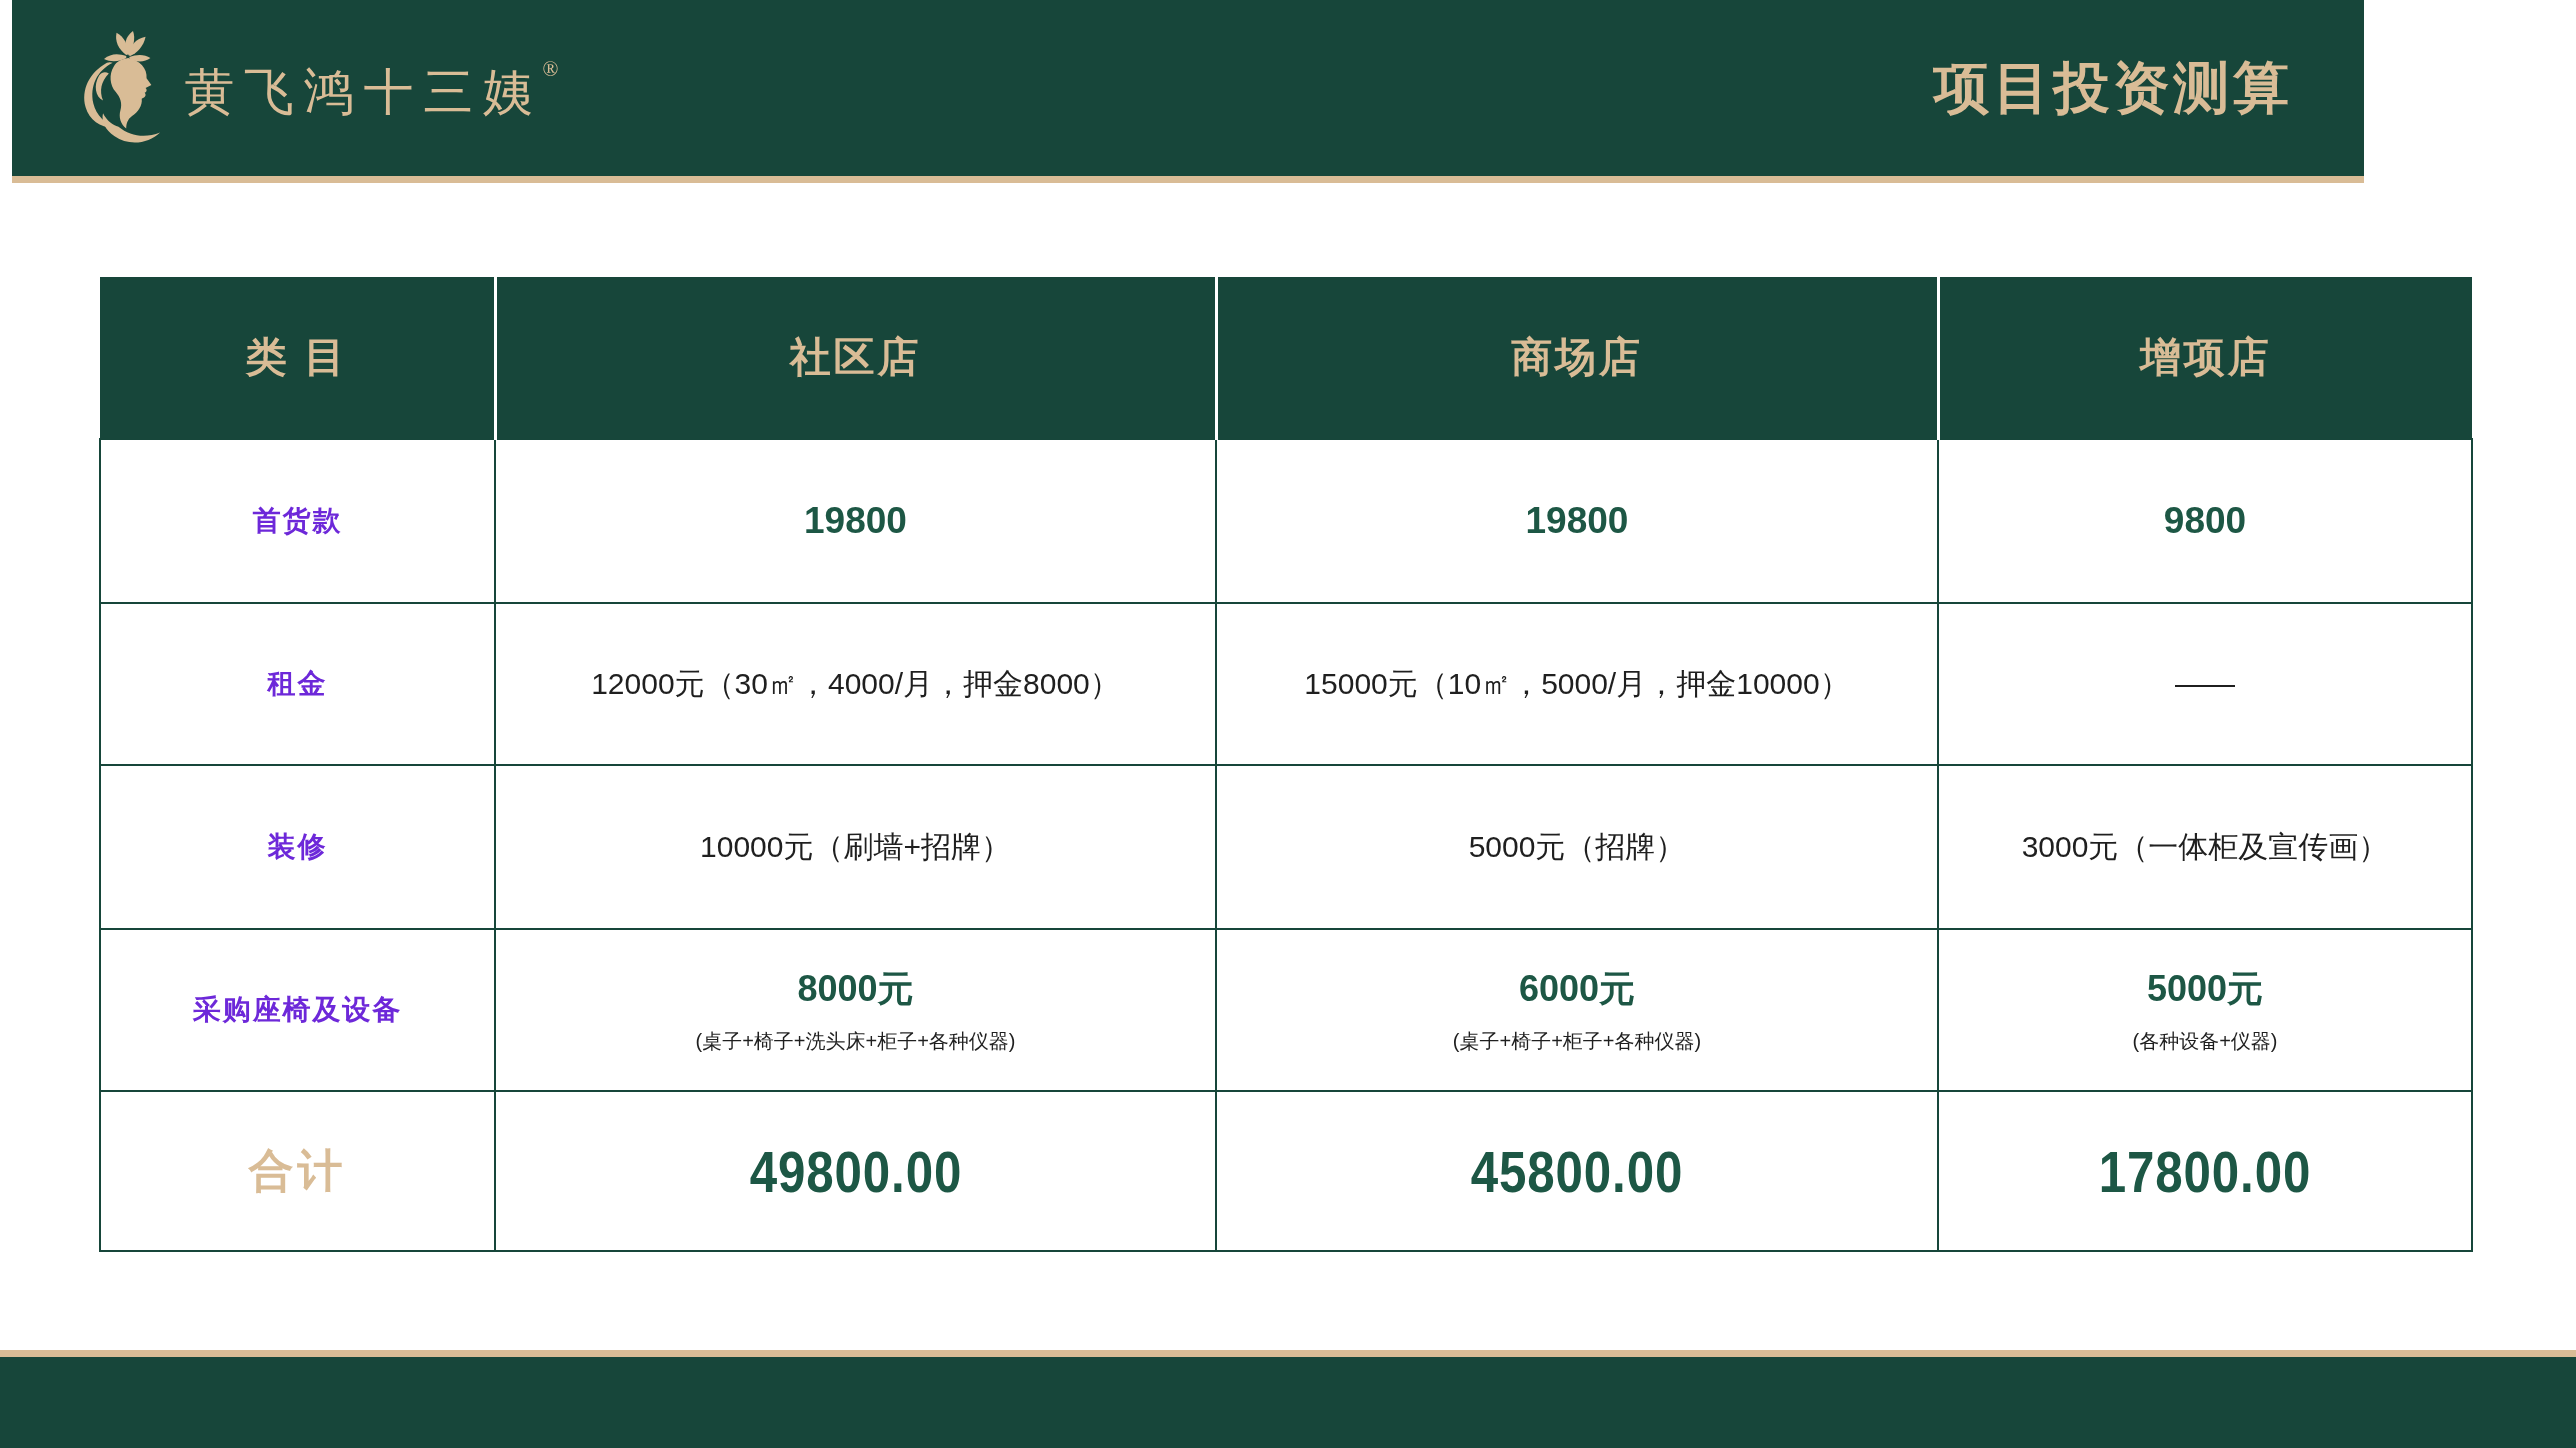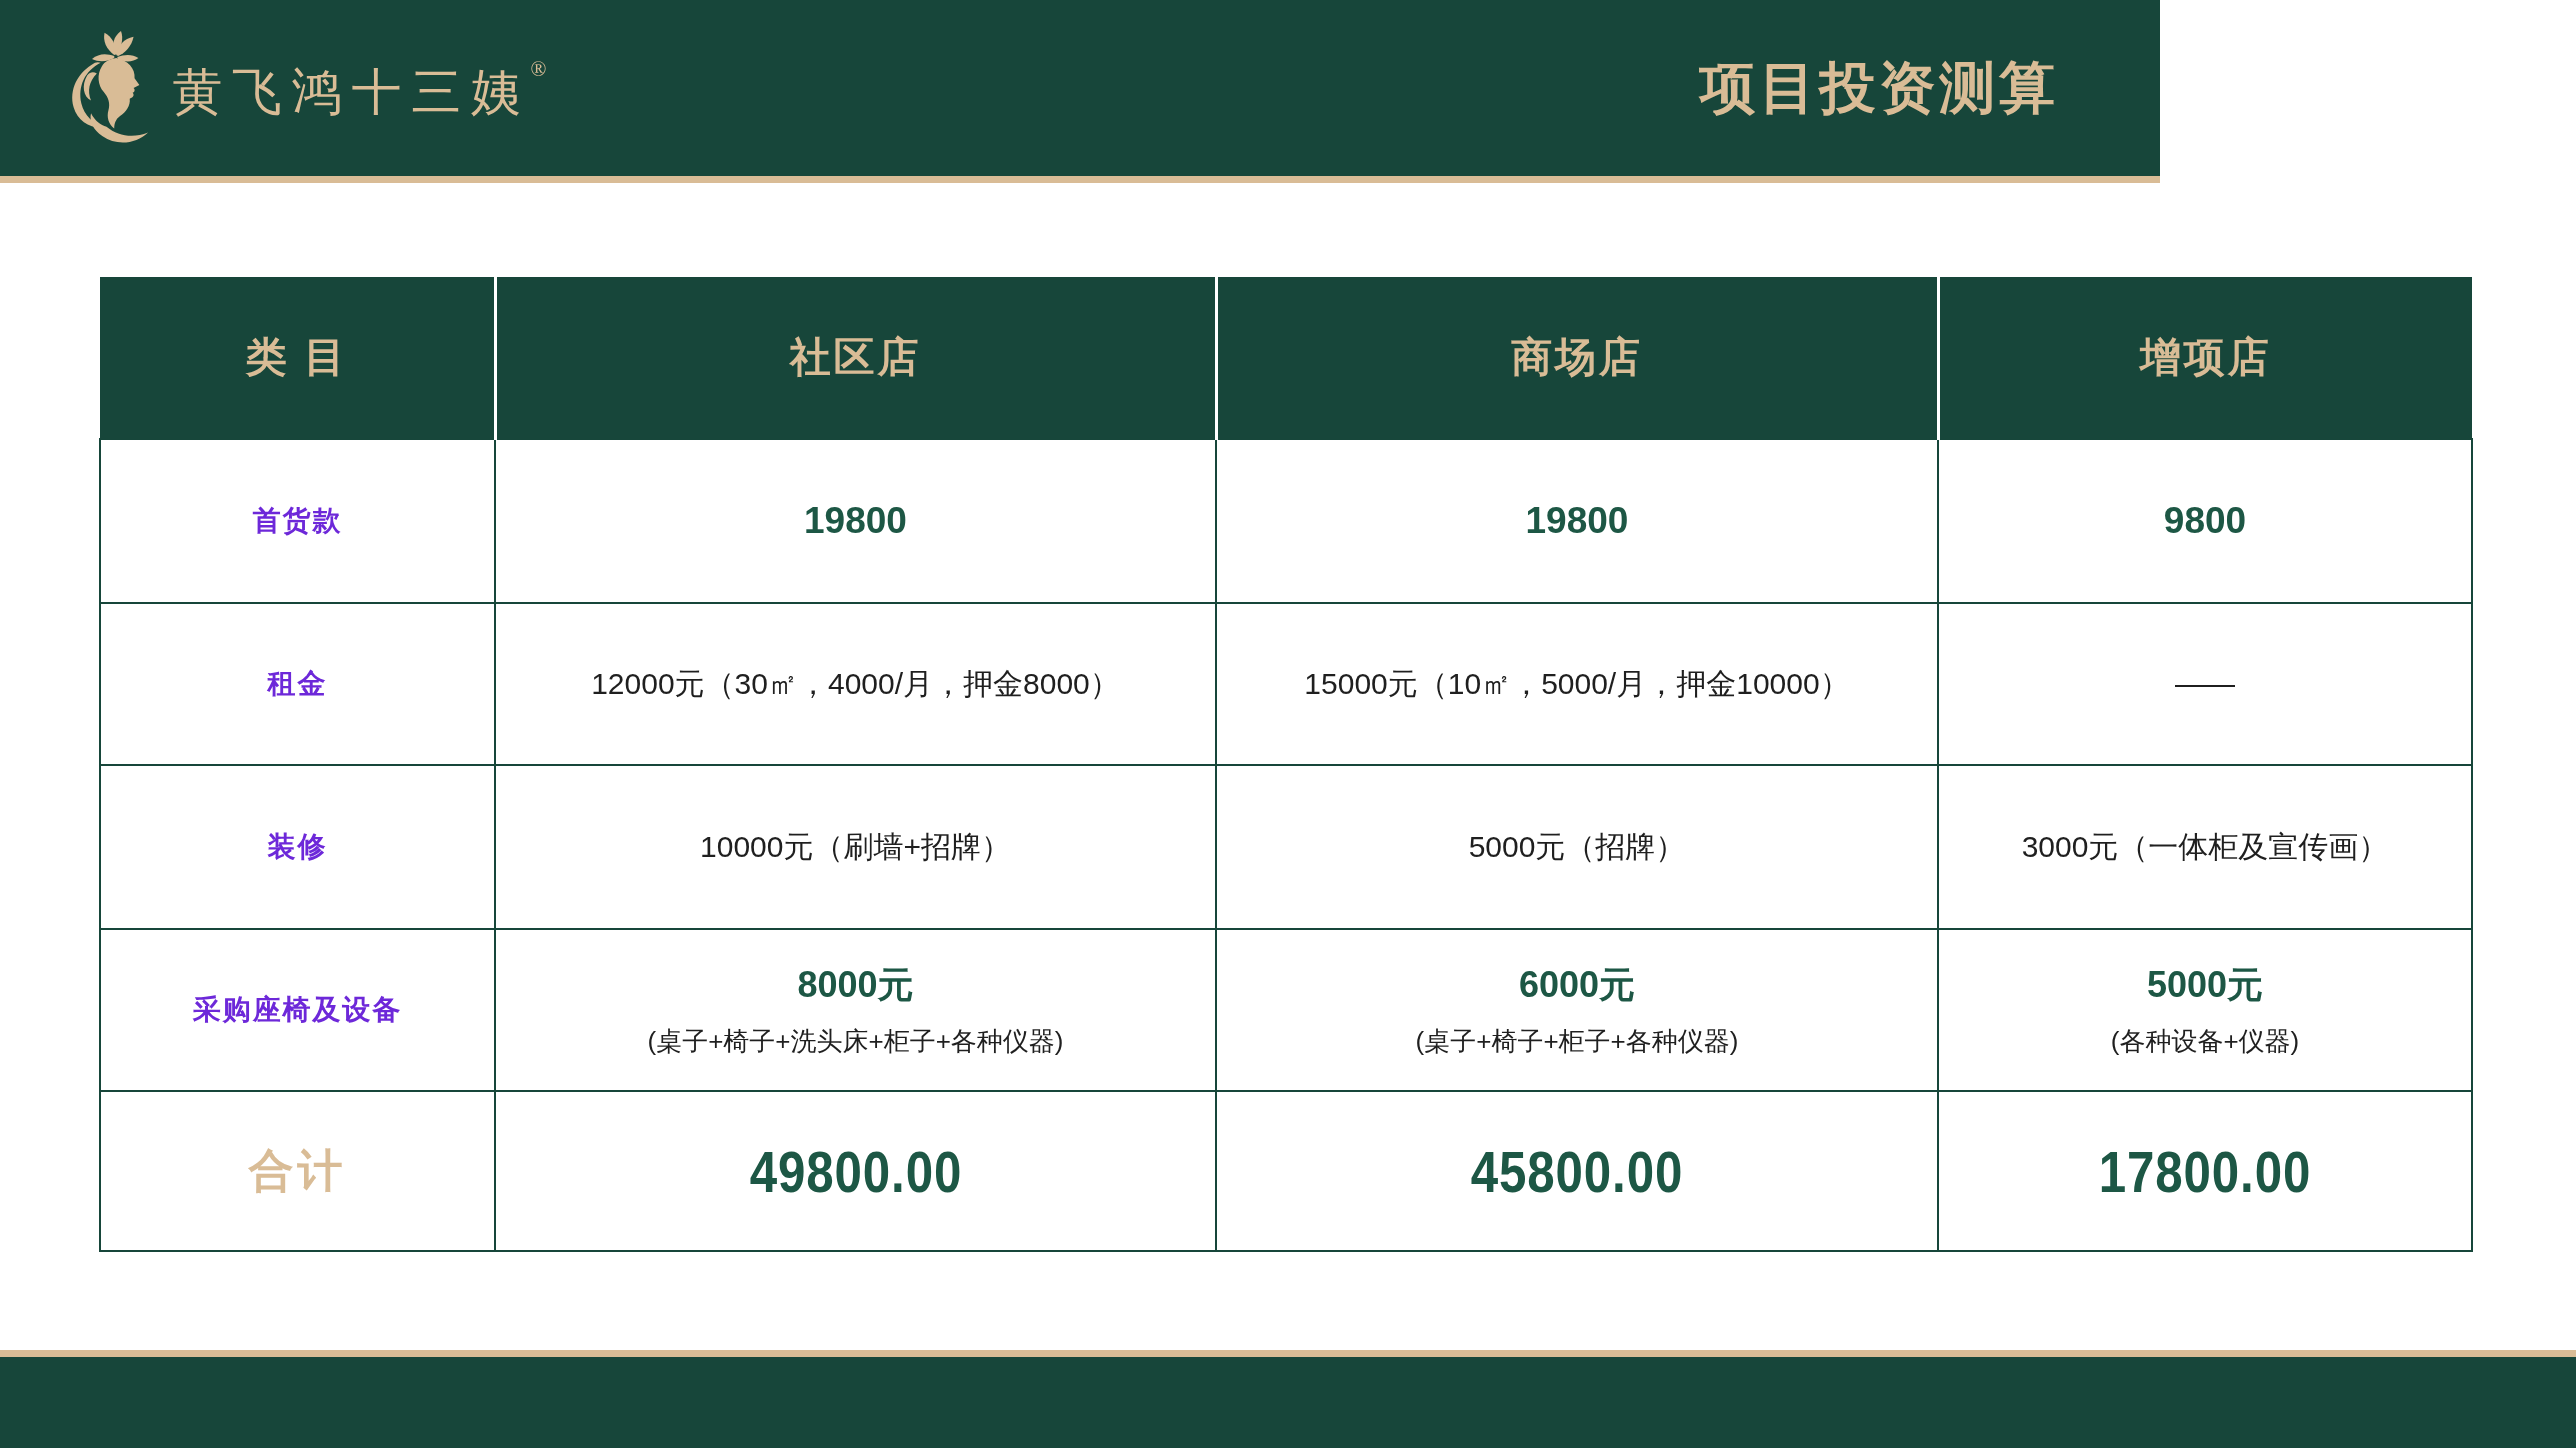--- a/index.html
+++ b/index.html
@@ -9,28 +9,28 @@
     height: 1449px;
     position: relative;
     background: #ffffff;
     overflow: hidden;
     font-family: "Liberation Sans", "DejaVu Sans", sans-serif;
   }
 
   
   .top-bar {
     position: absolute;
-    left: 0; top: 0;
-    width: 2160px; height: 183px;
+    left: 12px; top: 0;
+    width: 2352px; height: 183px;
     background: #17463a;
     border-bottom: 7.7px solid #d9bc96;
     display: flex;
     align-items: center;
     justify-content: space-between;
-    padding: 0 101px 0 58px;
+    padding: 0 71px 0 58px;
   }
   .brand {
     display: flex;
     align-items: center;
     gap: 17.4px;
   }
   .brand-icon svg { display: block; }
   .brand-name {
     font-family: "Liberation Serif", "DejaVu Serif", serif;
     font-size: 50px;
@@ -103,21 +103,21 @@
   .equip-main {
     display: block;
     color: #1d5745;
     font-size: 36px;
     font-weight: bold;
     margin-bottom: 14px;
   }
   .equip-sub {
     display: block;
     color: #1f1f1f;
-    font-size: 26px;
+    font-size: 20px;
     font-weight: normal;
   }
   td.total-label-cell {
     background: #17463a;
     color: #d9bc96;
     font-size: 45px;
     font-weight: bold;
     letter-spacing: 3.9px;
     border-color: #17463a;
     margin-left: 16px;

